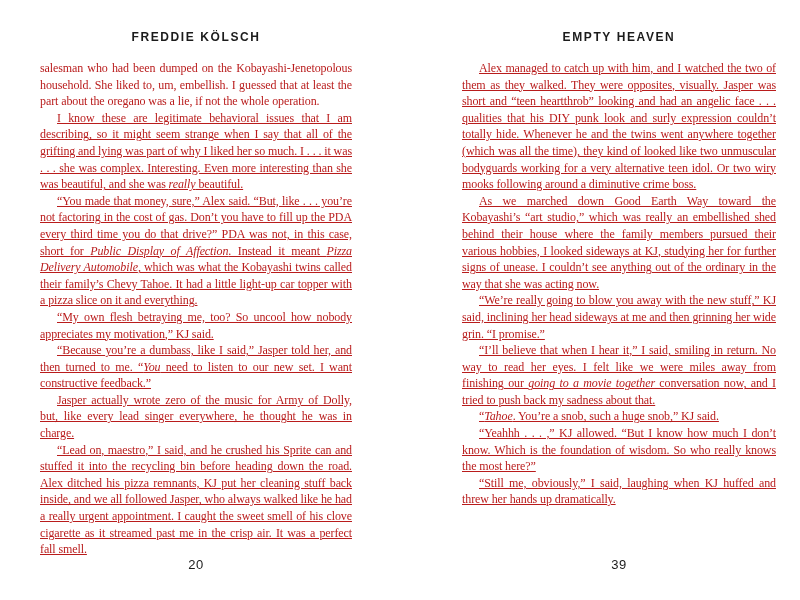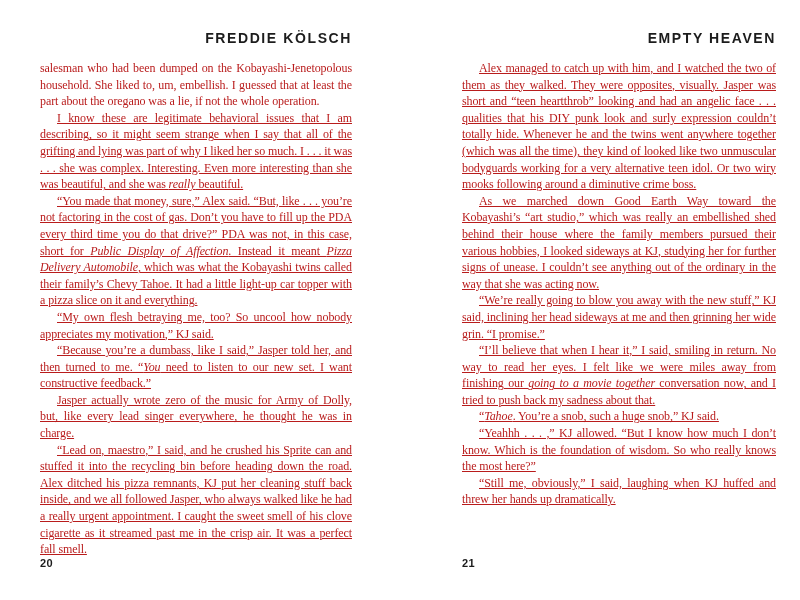--- a/index.html
+++ b/index.html
@@ -22,23 +22,23 @@
     height: 600px;
   }
   .page-left  { left: 40px;  width: 312px; }
   .page-right { left: 462px; width: 314px; }
 
   .running-head {
     position: absolute;
     top: 30px;
     left: 0;
     right: 0;
-    text-align: right;
+    text-align: center;
     font-family: "Liberation Sans", sans-serif;
-    font-size: 14px;
+    font-size: 12px;
     font-weight: 700;
     letter-spacing: 1.6px;
     color: #1c1c1c;
     white-space: nowrap;
   }
 
   .page-text {
     position: absolute;
     top: 60px;
     left: 0;
@@ -52,24 +52,24 @@
   }
   .para { margin: 0; }
   .para.indent { text-indent: 17px; text-decoration: underline; }
   .para i { font-style: italic; }
 
   .folio {
     position: absolute;
     top: 557px;
     left: 0;
     right: 0;
-    text-align: left;
+    text-align: center;
     font-family: "Liberation Sans", sans-serif;
-    font-size: 11px;
-    font-weight: 700;
+    font-size: 13px;
+    font-weight: 400;
     letter-spacing: 0.5px;
     color: #1c1c1c;
   }
 </style>
 </head>
 <body>
 
 <div class="spread">
 
   <section class="page page-left">
@@ -90,16 +90,16 @@
     <header class="running-head">EMPTY HEAVEN</header>
     <div class="page-text">
         <p class="para indent"><span>Alex managed to catch up with him, and I watched the two of them as they walked. They were opposites, visually. Jasper was short and “teen heartthrob” looking and had an angelic face . . . qualities that his DIY punk look and surly expression couldn’t totally hide. Whenever he and the twins went anywhere together (which was all the time), they kind of looked like two unmuscular bodyguards working for a very alternative teen idol. Or two wiry mooks following around a diminutive crime boss.</span></p>
         <p class="para indent"><span>As we marched down Good Earth Way toward the Kobayashi’s “art studio,” which was really an embellished shed behind their house where the family members pursued their various hobbies, I looked sideways at KJ, studying her for further signs of unease. I couldn’t see anything out of the ordinary in the way that she was acting now.</span></p>
         <p class="para indent"><span>“We’re really going to blow you away with the new stuff,” KJ said, inclining her head sideways at me and then grinning her wide grin. “I promise.”</span></p>
         <p class="para indent"><span>“I’ll believe that when I hear it,” I said, smiling in return. No way to read her eyes. I felt like we were miles away from finishing our </span><i>going to a movie together</i><span> conversation now, and I tried to push back my sadness about that.</span></p>
         <p class="para indent"><span>“</span><i>Tahoe</i><span>. You’re a snob, such a huge snob,” KJ said.</span></p>
         <p class="para indent"><span>“Yeahhh . . . ,” KJ allowed. “But I know how much I don’t know. Which is the foundation of wisdom. So who really knows the most here?”</span></p>
         <p class="para indent"><span>“Still me, obviously,” I said, laughing when KJ huffed and threw her hands up dramatically.</span></p>
       </div>
-    <footer class="folio">21</footer>
+    <footer class="folio">39</footer>
   </section>
 
 </div>
 
 </body></html>

